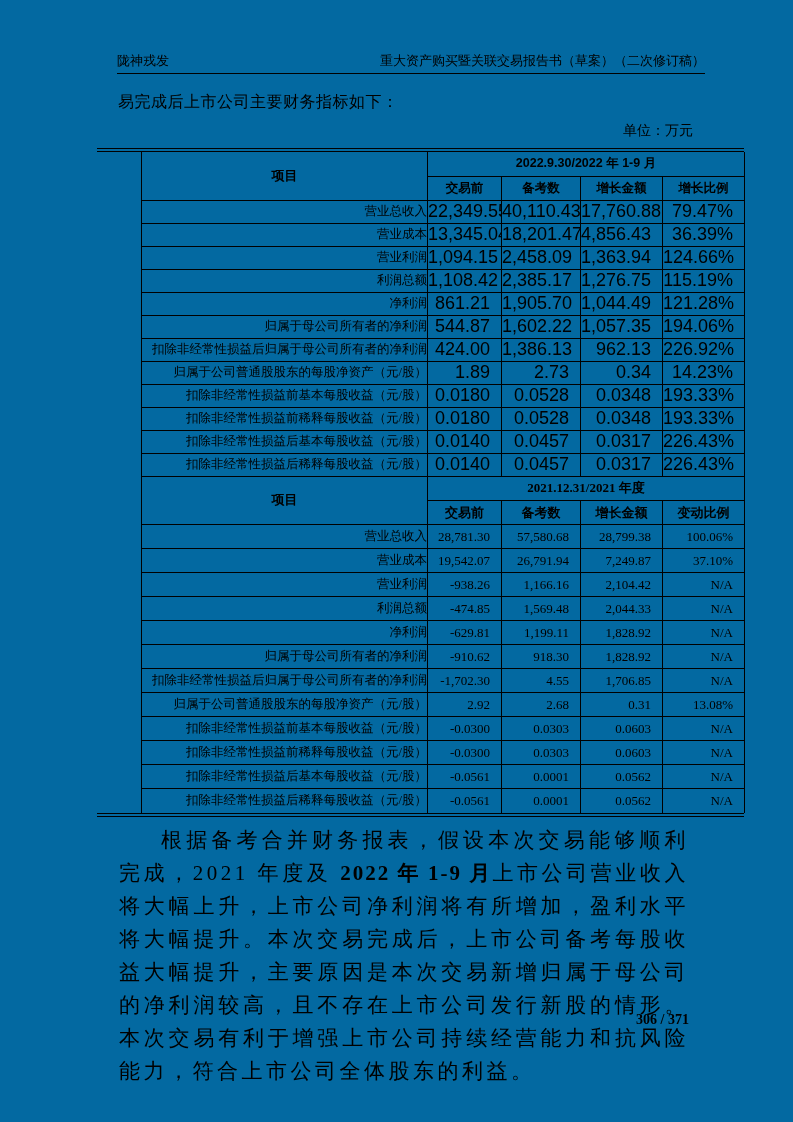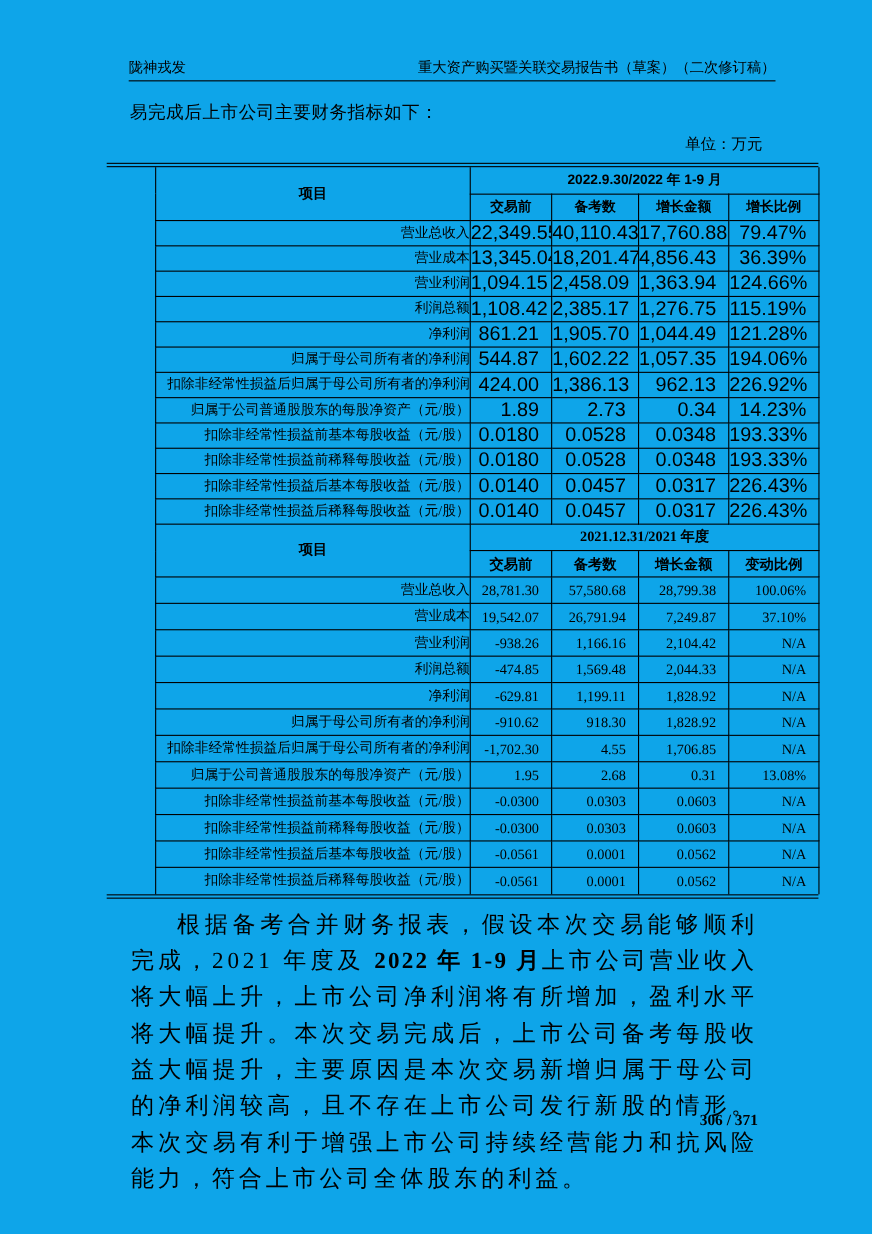--- a/index.html
+++ b/index.html
@@ -1,20 +1,20 @@
 <!DOCTYPE html>
 <html lang="zh"><head>
 <meta charset="utf-8">
 <style>
   html, body { margin: 0; padding: 0; background: #ffffff; }
   .page {
     position: relative;
     width: 793px;
     height: 1122px;
-    background: #0ea5e9;
+    background: #0369a1;
     color: #000000;
     font-family: "Liberation Serif", serif;
     overflow: hidden;
   }
 
   
   .page-header {
     position: absolute;
     left: 117px;
     right: 88px;
@@ -307,21 +307,21 @@
           </tr>
           <tr>
             <td class="cell-label">扣除非经常性损益后归属于母公司所有者的净利润</td>
             <td class="cell-num">-1,702.30</td>
             <td class="cell-num">4.55</td>
             <td class="cell-num">1,706.85</td>
             <td class="cell-num">N/A</td>
           </tr>
           <tr>
             <td class="cell-label">归属于公司普通股股东的每股净资产（元/股）</td>
-            <td class="cell-num">1.95</td>
+            <td class="cell-num">2.92</td>
             <td class="cell-num">2.68</td>
             <td class="cell-num">0.31</td>
             <td class="cell-num">13.08%</td>
           </tr>
           <tr>
             <td class="cell-label">扣除非经常性损益前基本每股收益（元/股）</td>
             <td class="cell-num">-0.0300</td>
             <td class="cell-num">0.0303</td>
             <td class="cell-num">0.0603</td>
             <td class="cell-num">N/A</td>

